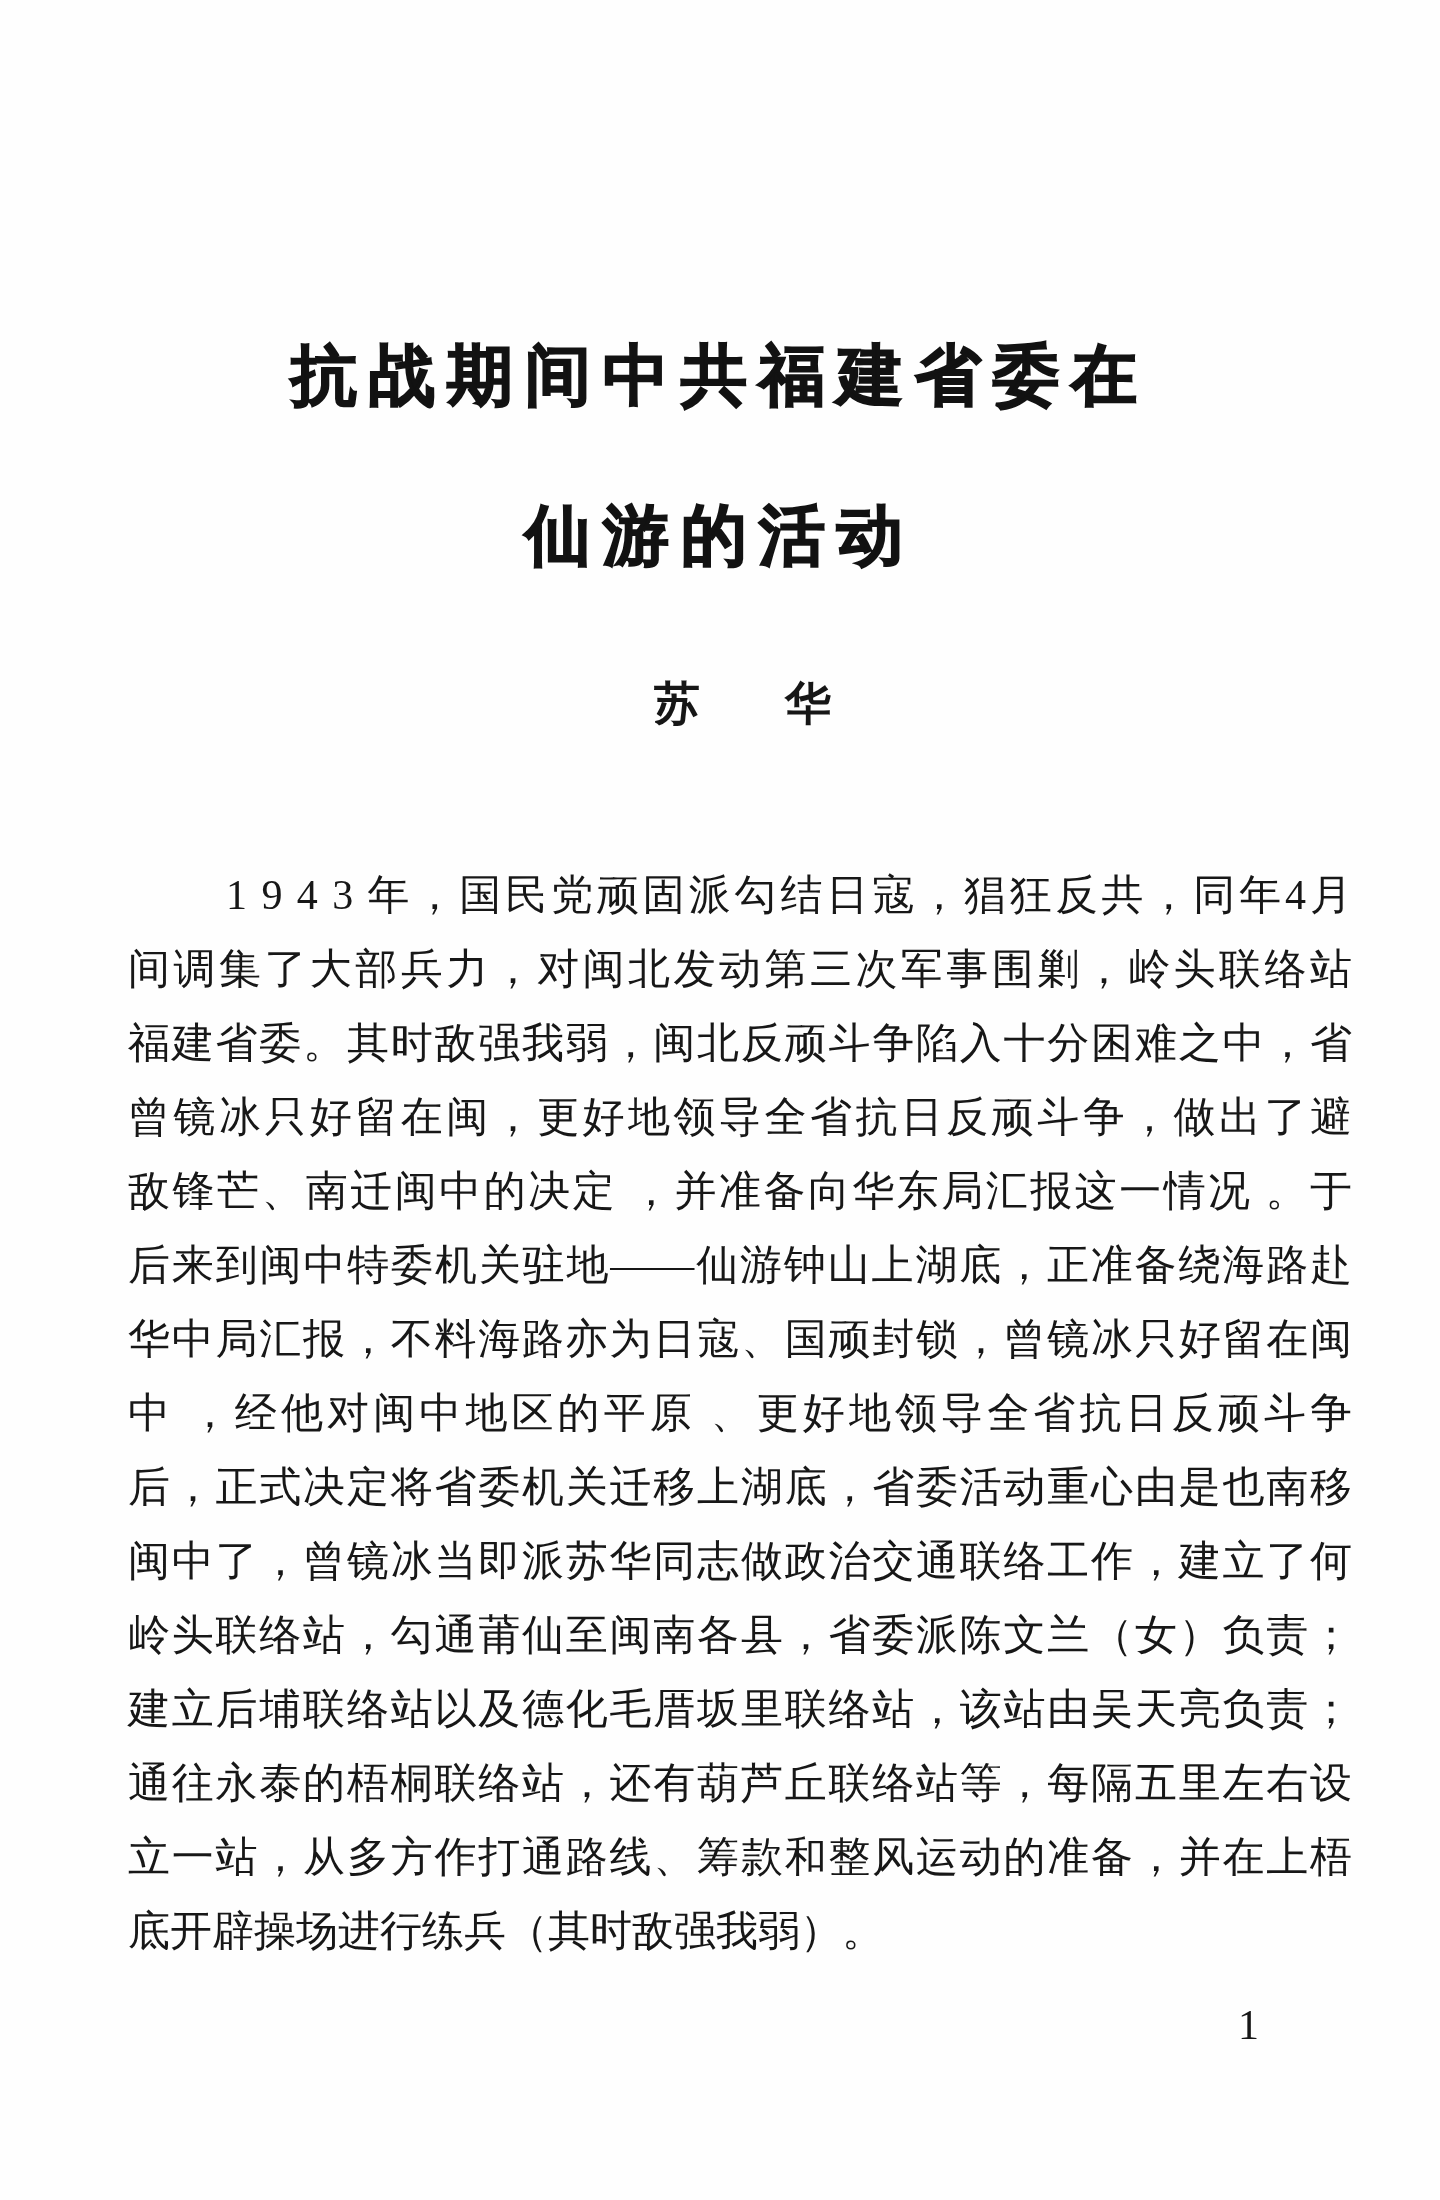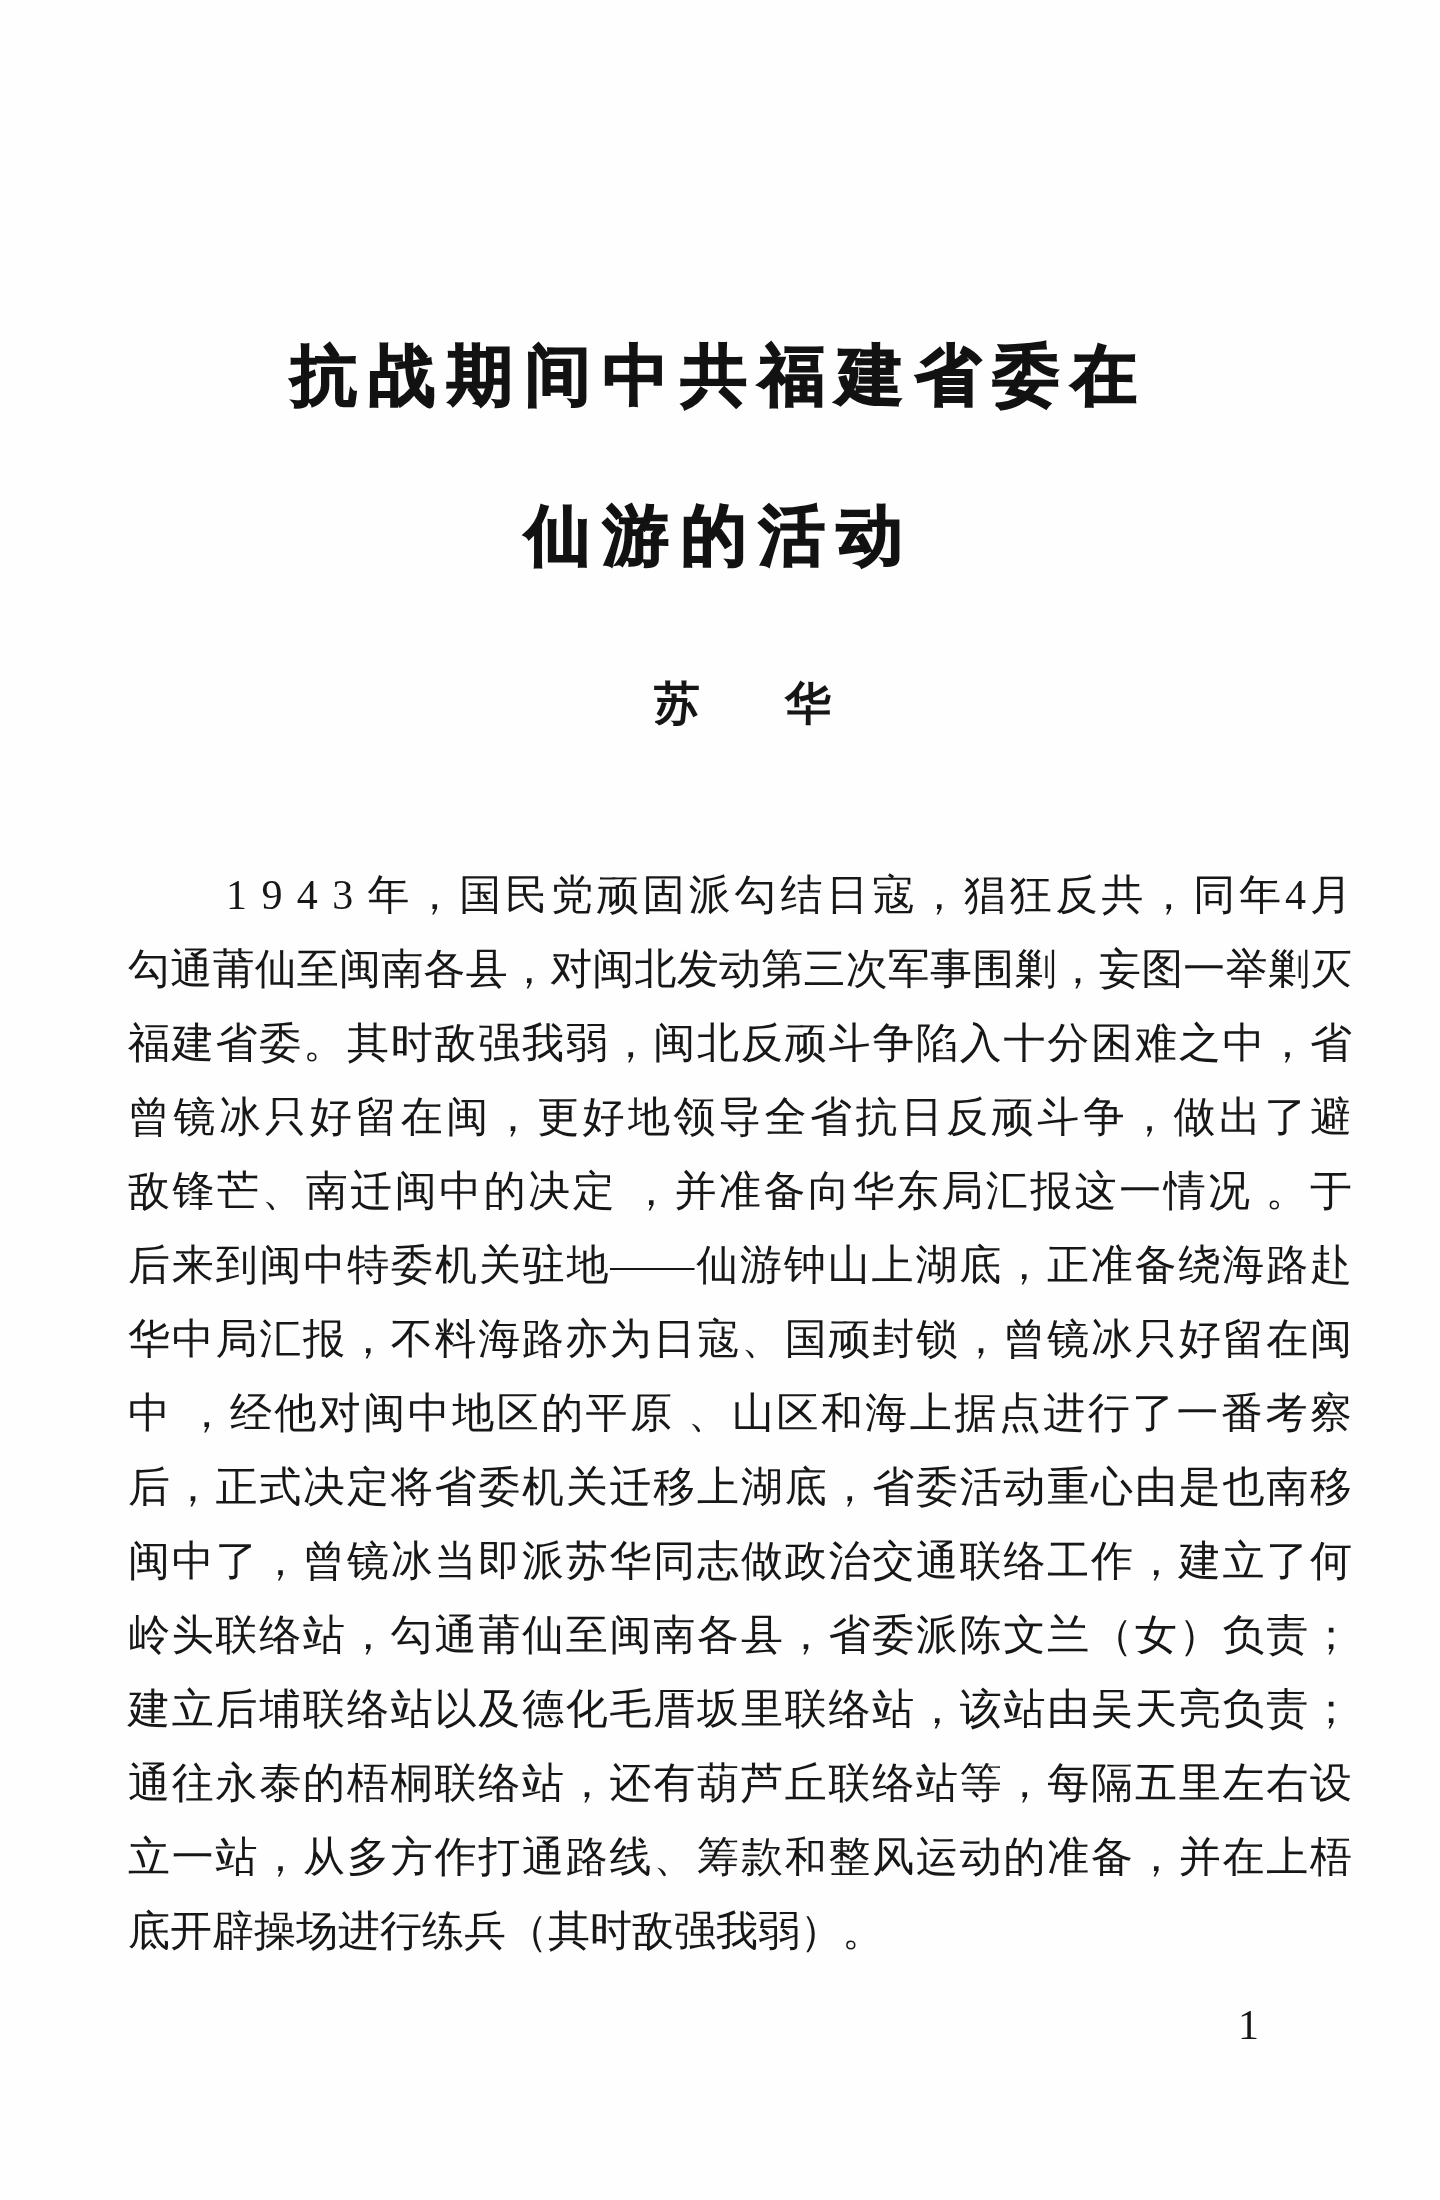--- a/index.html
+++ b/index.html
@@ -81,27 +81,27 @@
 
   <header class="title-block">
     <div class="title-line">抗战期间中共福建省委在</div>
     <div class="title-line line2">仙游的活动</div>
   </header>
 
   <div class="author">苏 华</div>
 
   <main class="body-block">
     <div class="bline indent">1 9 4 3 年，国民党顽固派勾结日寇，猖狂反共，同年4月</div>
-    <div class="bline">勾通莆仙至闽南各县，对闽北发动第三次军事围剿，妄图一举剿灭</div>
+    <div class="bline">间调集了大部兵力，对闽北发动第三次军事围剿，岭头联络站</div>
     <div class="bline">福建省委。其时敌强我弱，闽北反顽斗争陷入十分困难之中，省</div>
     <div class="bline">曾镜冰只好留在闽，更好地领导全省抗日反顽斗争，做出了避</div>
     <div class="bline">敌锋芒、南迁闽中的决定 ，并准备向华东局汇报这一情况 。于</div>
     <div class="bline">后来到闽中特委机关驻地——仙游钟山上湖底，正准备绕海路赴</div>
     <div class="bline">华中局汇报，不料海路亦为日寇、国顽封锁，曾镜冰只好留在闽</div>
-    <div class="bline">中 ，经他对闽中地区的平原 、山区和海上据点进行了一番考察</div>
+    <div class="bline">中 ，经他对闽中地区的平原 、更好地领导全省抗日反顽斗争</div>
     <div class="bline">后，正式决定将省委机关迁移上湖底，省委活动重心由是也南移</div>
     <div class="bline">闽中了，曾镜冰当即派苏华同志做政治交通联络工作，建立了何</div>
     <div class="bline">岭头联络站，勾通莆仙至闽南各县，省委派陈文兰（女）负责；</div>
     <div class="bline">建立后埔联络站以及德化毛厝坂里联络站，该站由吴天亮负责；</div>
     <div class="bline">通往永泰的梧桐联络站，还有葫芦丘联络站等，每隔五里左右设</div>
     <div class="bline">立一站，从多方作打通路线、筹款和整风运动的准备，并在上梧</div>
     <div class="bline last">底开辟操场进行练兵（其时敌强我弱）。</div>
   </main>
 
   <div class="page-number">1</div>

